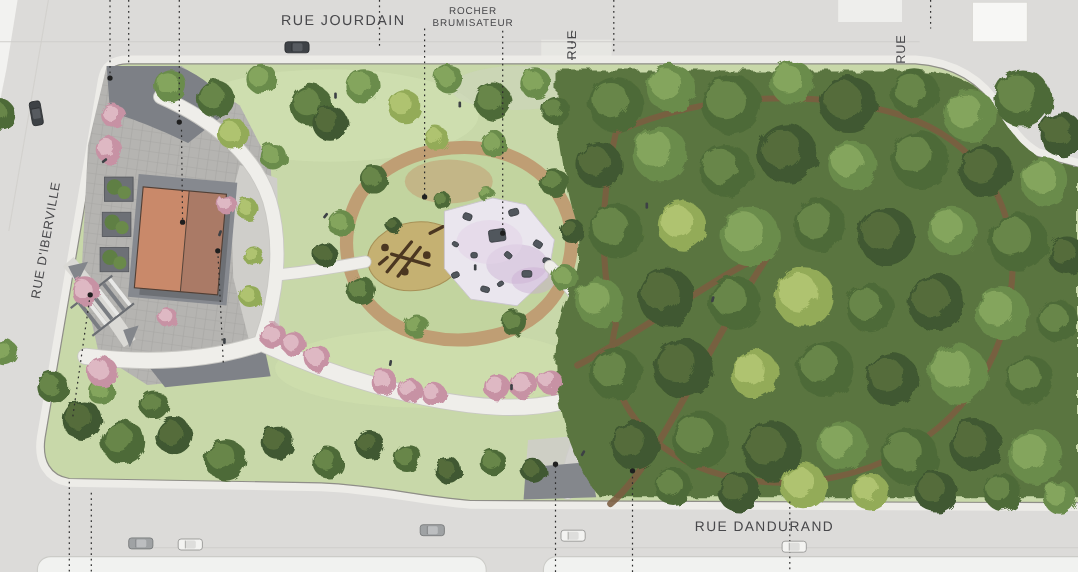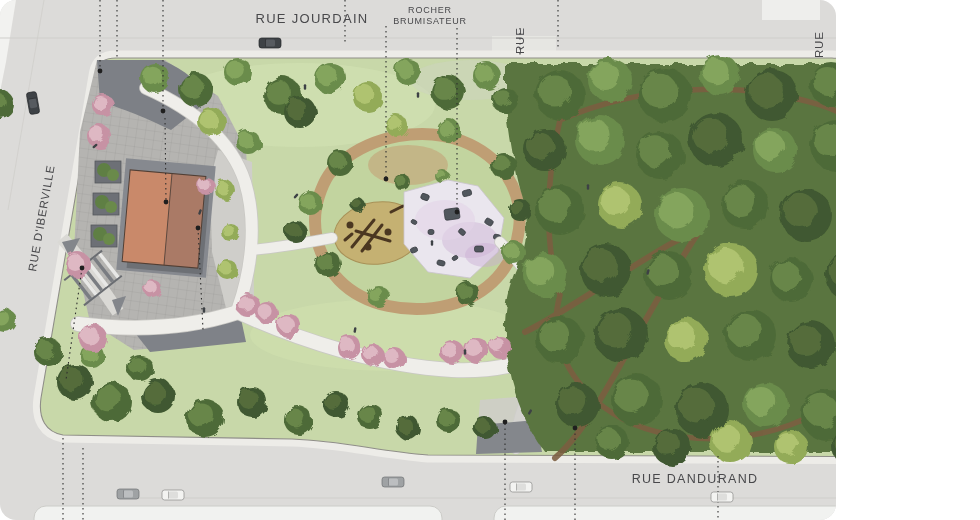--- a/index.html
+++ b/index.html
@@ -1,16 +1,16 @@
 <!DOCTYPE html>
 <html><head>
 <meta charset="utf-8">
 <style>
   html,body{margin:0;padding:0;background:#ffffff;}
-  .wrap{width:836px;height:520px;overflow:hidden;position:relative;border-radius:16px;}
+  .wrap{width:980px;height:520px;overflow:hidden;position:relative;}
   svg{display:block;font-family:"Liberation Sans",sans-serif;}
   text{fill:#48484b;}
   .lbl{letter-spacing:1.3px;}
   .lbl-sm{letter-spacing:0.8px;}
 </style>
 </head>
 <body>
 
 <div class="wrap">
 <svg width="980" height="520" viewBox="0 0 980 520">

